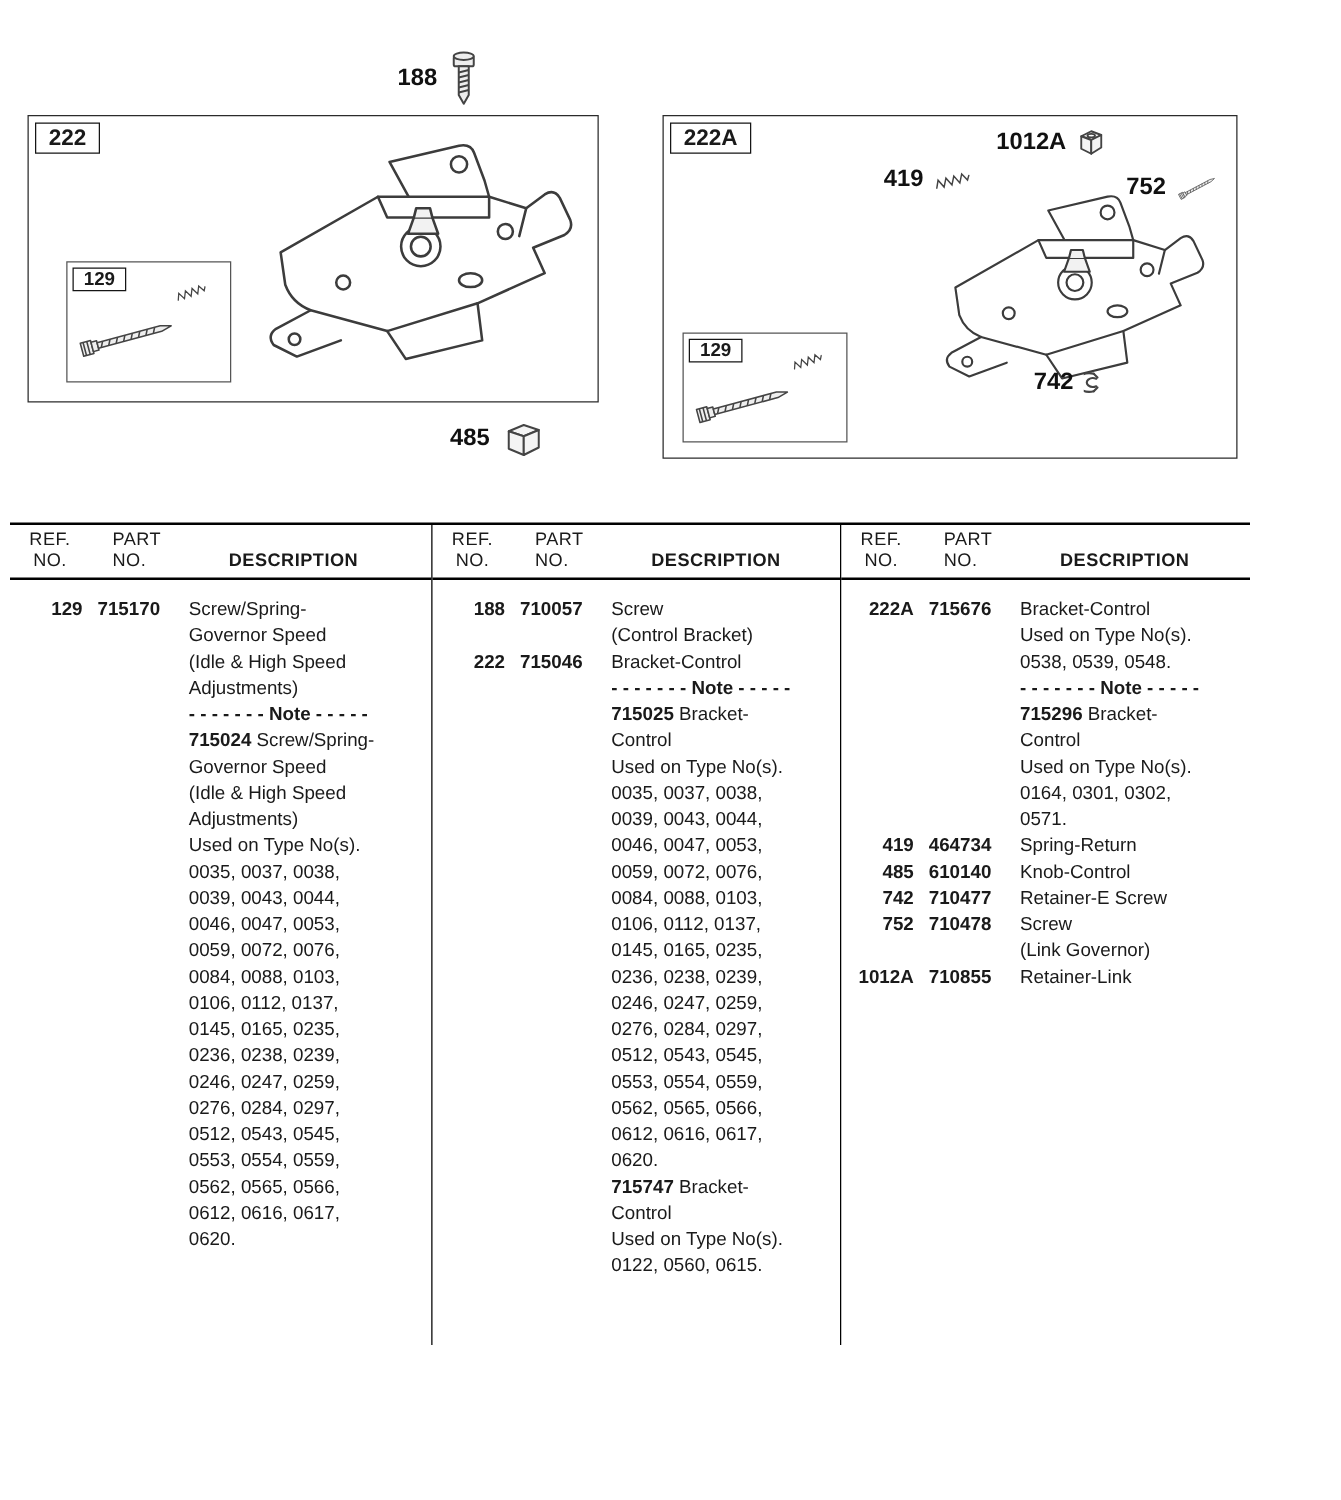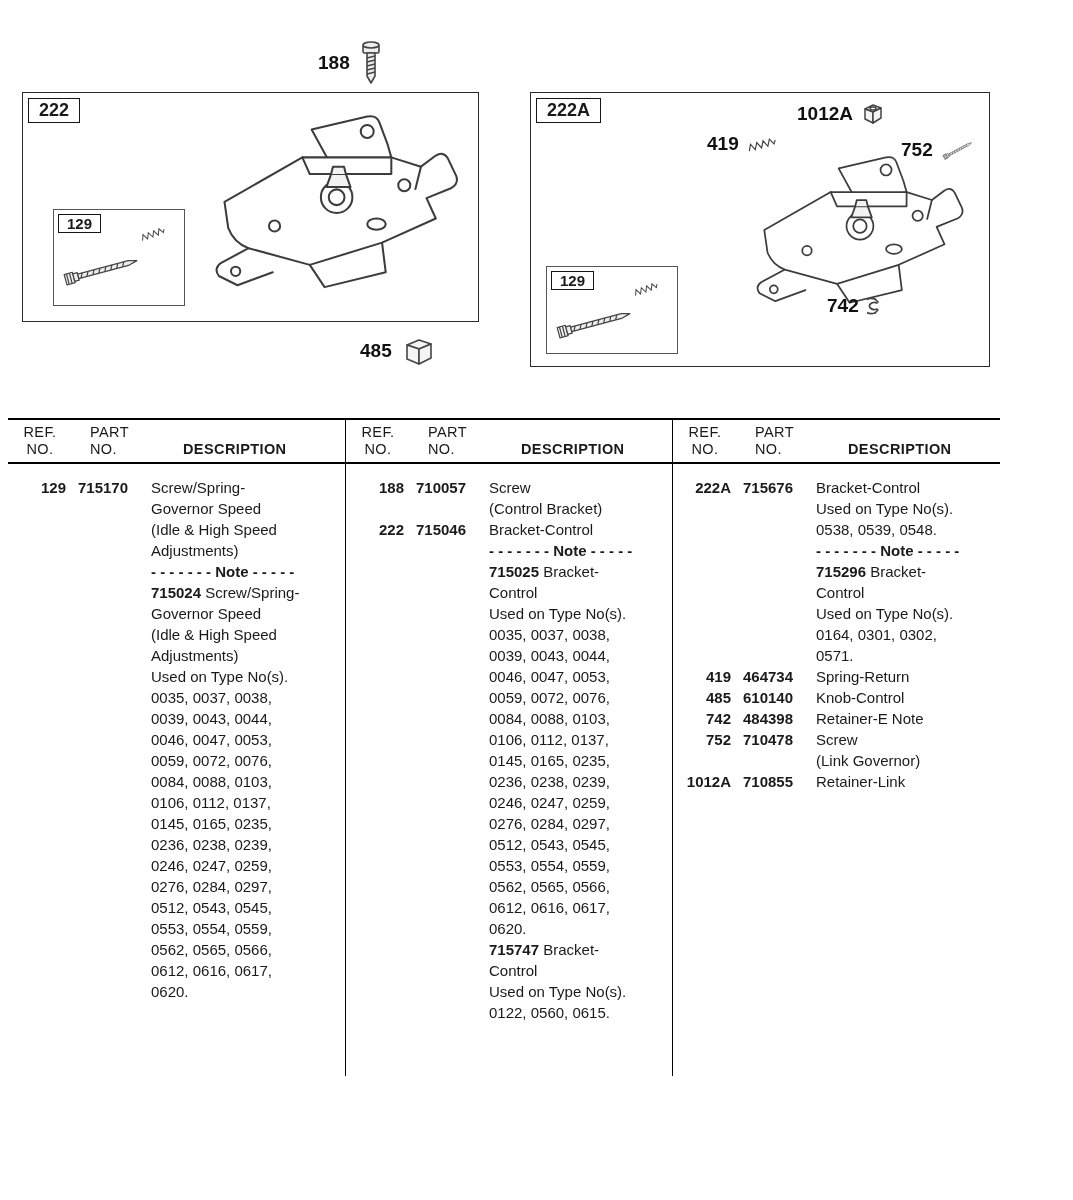--- a/index.html
+++ b/index.html
@@ -343,23 +343,23 @@
           </div>
           <div class="entry">
             <div class="ref">485</div>
             <div class="part">610140</div>
             <div class="desc">
               <div class="desc-line"><span>Knob-Control</span></div>
             </div>
           </div>
           <div class="entry">
             <div class="ref">742</div>
-            <div class="part">484398</div>
-            <div class="desc">
-              <div class="desc-line"><span>Retainer-E Note</span></div>
+            <div class="part">710477</div>
+            <div class="desc">
+              <div class="desc-line"><span>Retainer-E Screw</span></div>
             </div>
           </div>
           <div class="entry">
             <div class="ref">752</div>
             <div class="part">710478</div>
             <div class="desc">
               <div class="desc-line"><span>Screw</span></div>
               <div class="desc-line"><span>(Link Governor)</span></div>
             </div>
           </div>

